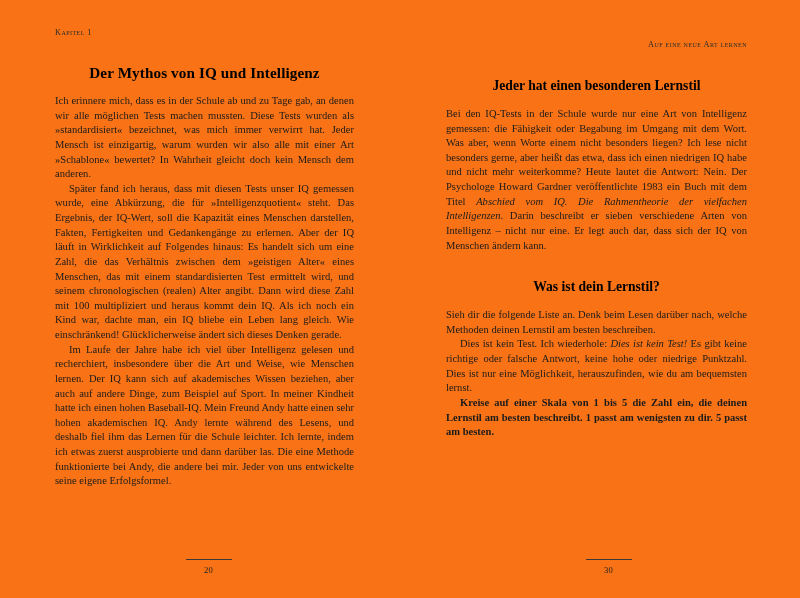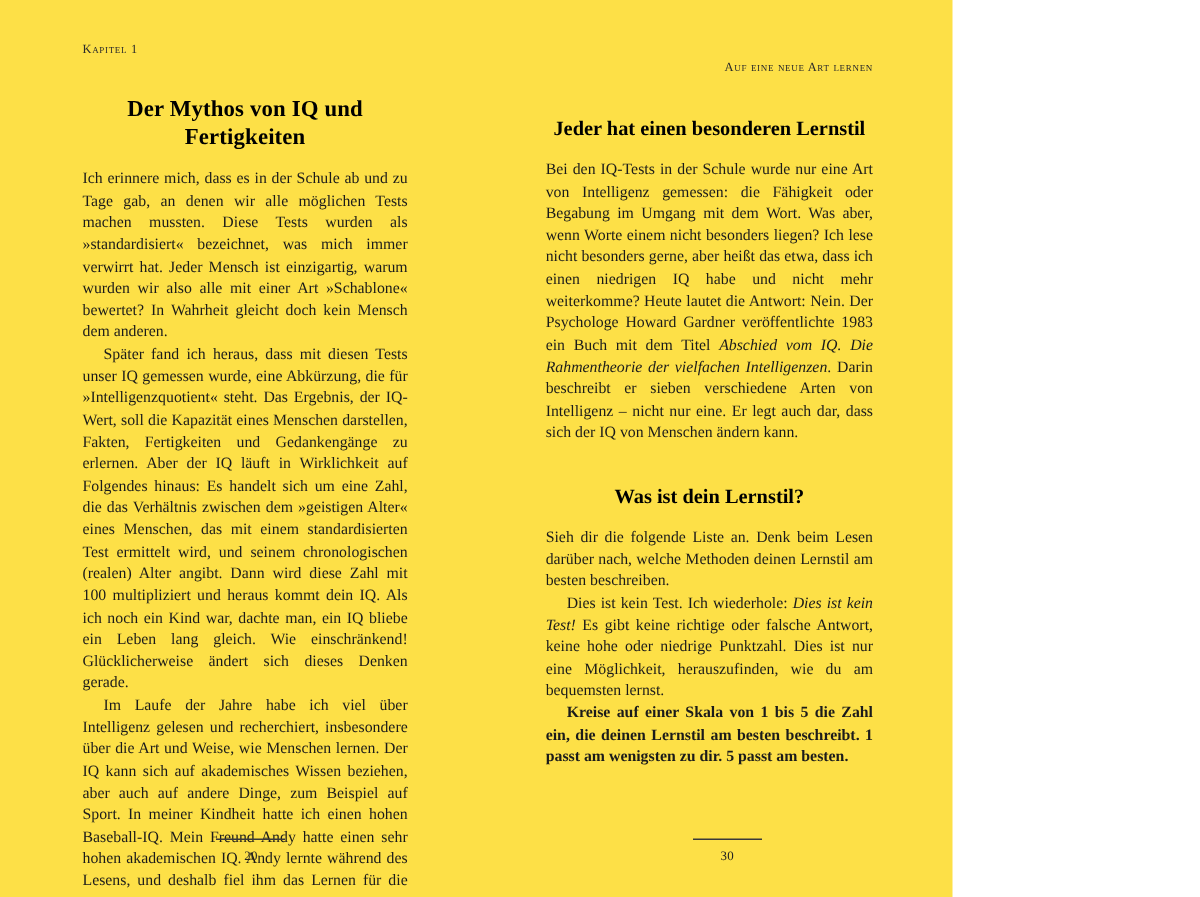--- a/index.html
+++ b/index.html
@@ -9,24 +9,24 @@
   }
   body {
     width: 800px;
     height: 598px;
     overflow: hidden;
     font-family: "Liberation Serif", "DejaVu Serif", serif;
     color: #1a1a1a;
   }
   .spread {
     position: relative;
-    width: 635px;
+    width: 800px;
     height: 598px;
     display: flex;
-    background: #fde047;
+    background: #f97316;
   }
   .page {
     position: relative;
     width: 400px;
     height: 598px;
     box-sizing: border-box;
   }
   .page-left {
     padding: 26px 46px 0 55px;
   }
@@ -104,21 +104,21 @@
   }
 </style>
 </head>
 <body>
 
 <div class="spread">
 
   <div class="page page-left">
     <div class="running-head running-head-left">Kapitel 1</div>
 
-    <h1 class="chapter-title">Der Mythos von IQ und Fertigkeiten</h1>
+    <h1 class="chapter-title">Der Mythos von IQ und Intelligenz</h1>
 
     <div class="body-block">
       <p class="para">Ich erinnere mich, dass es in der Schule ab und zu Tage gab, an denen wir alle möglichen Tests machen mussten. Diese Tests wurden als »standardisiert« bezeichnet, was mich immer verwirrt hat. Jeder Mensch ist einzigartig, warum wurden wir also alle mit einer Art »Schablone« bewertet? In Wahrheit gleicht doch kein Mensch dem anderen.</p>
       <p class="para indent">Später fand ich heraus, dass mit diesen Tests unser IQ gemessen wurde, eine Abkürzung, die für »Intelligenzquotient« steht. Das Ergebnis, der IQ-Wert, soll die Kapazität eines Menschen darstellen, Fakten, Fertigkeiten und Gedankengänge zu erlernen. Aber der IQ läuft in Wirklichkeit auf Folgendes hinaus: Es handelt sich um eine Zahl, die das Verhältnis zwischen dem »geistigen Alter« eines Menschen, das mit einem standardisierten Test ermittelt wird, und seinem chronologischen (realen) Alter angibt. Dann wird diese Zahl mit 100 multipliziert und heraus kommt dein IQ. Als ich noch ein Kind war, dachte man, ein IQ bliebe ein Leben lang gleich. Wie einschränkend! Glücklicherweise ändert sich dieses Denken gerade.</p>
       <p class="para indent">Im Laufe der Jahre habe ich viel über Intelligenz gelesen und recherchiert, insbesondere über die Art und Weise, wie Menschen lernen. Der IQ kann sich auf akademisches Wissen beziehen, aber auch auf andere Dinge, zum Beispiel auf Sport. In meiner Kindheit hatte ich einen hohen Baseball-IQ. Mein Freund Andy hatte einen sehr hohen akademischen IQ. Andy lernte während des Lesens, und deshalb fiel ihm das Lernen für die Schule leichter. Ich lernte, indem ich etwas zuerst ausprobierte und dann darüber las. Die eine Methode funktionierte bei Andy, die andere bei mir. Jeder von uns entwickelte seine eigene Erfolgsformel.</p>
     </div>
 
     <div class="footer">
       <div class="footer-rule"></div>
       <div class="folio">20</div>

